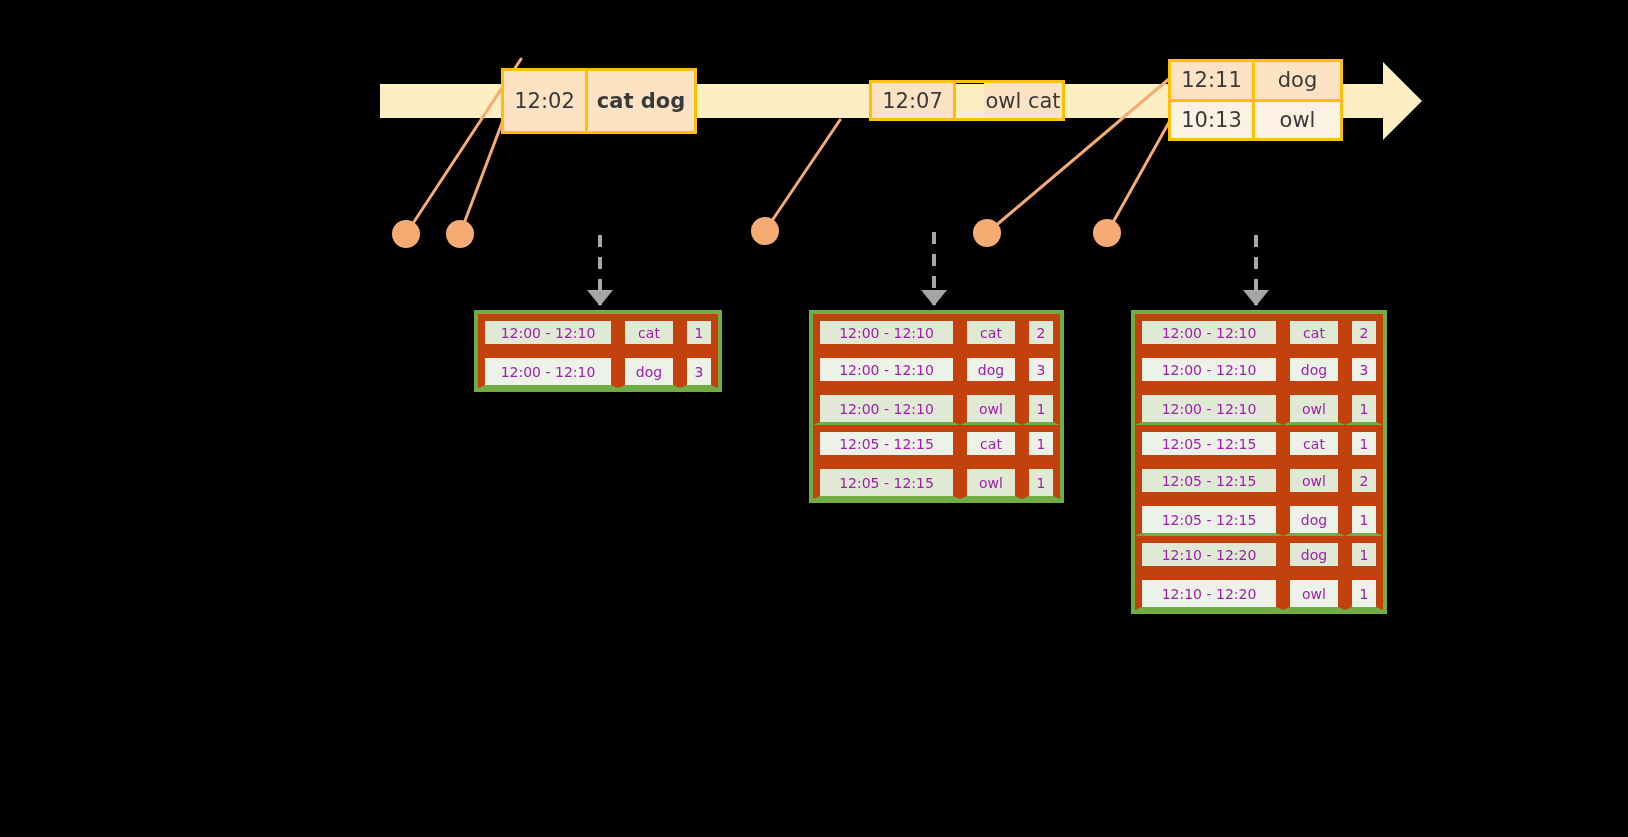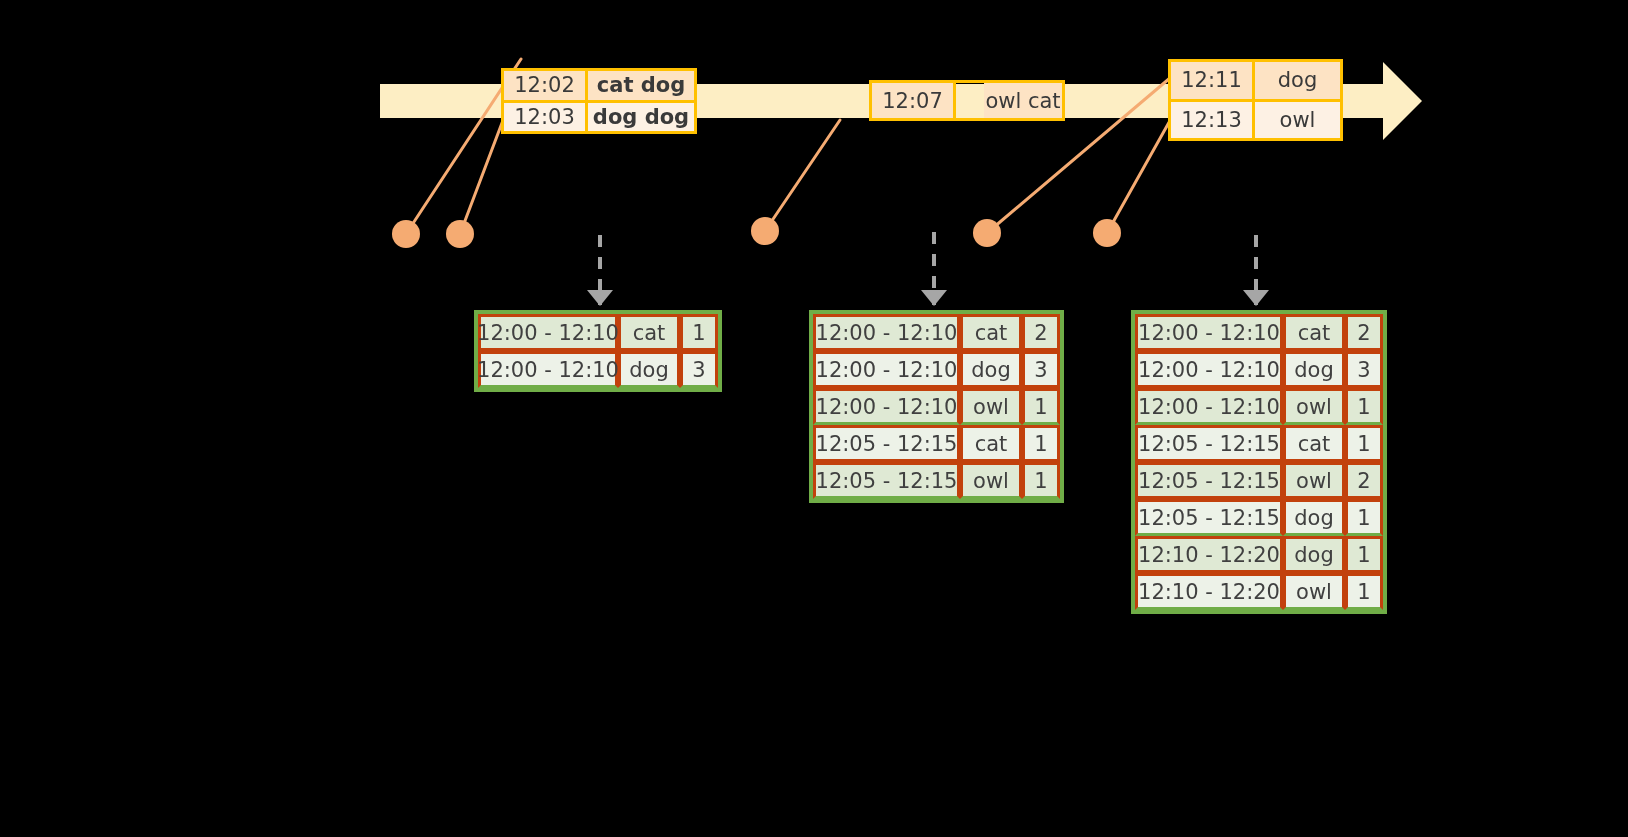--- a/index.html
+++ b/index.html
@@ -66,22 +66,22 @@
   }
 
   
   .tbl{
     position:absolute;border:4px solid #70ad47;box-sizing:border-box;
     background:#70ad47;
   }
   .tr{display:flex;}
   .td{
     display:flex;align-items:center;justify-content:center;
-    height:37px;font-size:21px;color:#404040;box-sizing:border-box;
-    border:3px solid #c2410c;white-space:nowrap;
+    height:37px;font-size:14px;color:#a21caf;box-sizing:border-box;
+    border:7px solid #c2410c;white-space:nowrap;
   }
   .g-a{background:#dfe9d4;}
   .g-b{background:#edf2e8;}
   .grp-end{border-bottom:3px solid #70ad47;}
   .c-win{width:0;}
   .c-key{width:0;}
   .c-cnt{width:0;}
 
   #tbl1{left:474px;top:310px;}
   #tbl1 .c-win{width:140px;} #tbl1 .c-key{width:62px;} #tbl1 .c-cnt{width:38px;}
@@ -113,40 +113,36 @@
       <div class="dot" style="left: 751px; top: 217px;"></div>
       <div class="dot" style="left: 973px; top: 219px;"></div>
       <div class="dot" style="left: 1093px; top: 219px;"></div>
     </div>
 
   <div class="ev" id="ev1">
     <div class="ev-row">
       <div class="ev-cell ev-time sh-a">12:02</div>
       <div class="ev-cell ev-val sh-a">cat dog</div>
     </div>
-    <div class="ev-row">
-      <div class="ev-cell ev-time sh-b">12:03</div>
-      <div class="ev-cell ev-val sh-b">dog dog</div>
-    </div>
   </div>
 
   <div class="ev" id="ev2">
     <div class="ev-row">
       <div class="ev-cell ev-time sh-a">12:07</div>
       <div class="ev-cell ev-val sh-a">owl cat</div>
     </div>
   </div>
 
   <div class="ev" id="ev3">
     <div class="ev-row">
       <div class="ev-cell ev-time sh-a">12:11</div>
       <div class="ev-cell ev-val sh-a">dog</div>
     </div>
     <div class="ev-row">
-      <div class="ev-cell ev-time sh-b">12:13</div>
+      <div class="ev-cell ev-time sh-b">10:13</div>
       <div class="ev-cell ev-val sh-b">owl</div>
     </div>
   </div>
 
   <div id="arrows-layer">
       <div class="dash-arrow" style="left: 587px; top: 235px; height: 70px;">
         <div class="dash-line"></div>
         <div class="dash-head"></div>
       </div>
       <div class="dash-arrow" style="left: 921px; top: 232px; height: 73px;">

